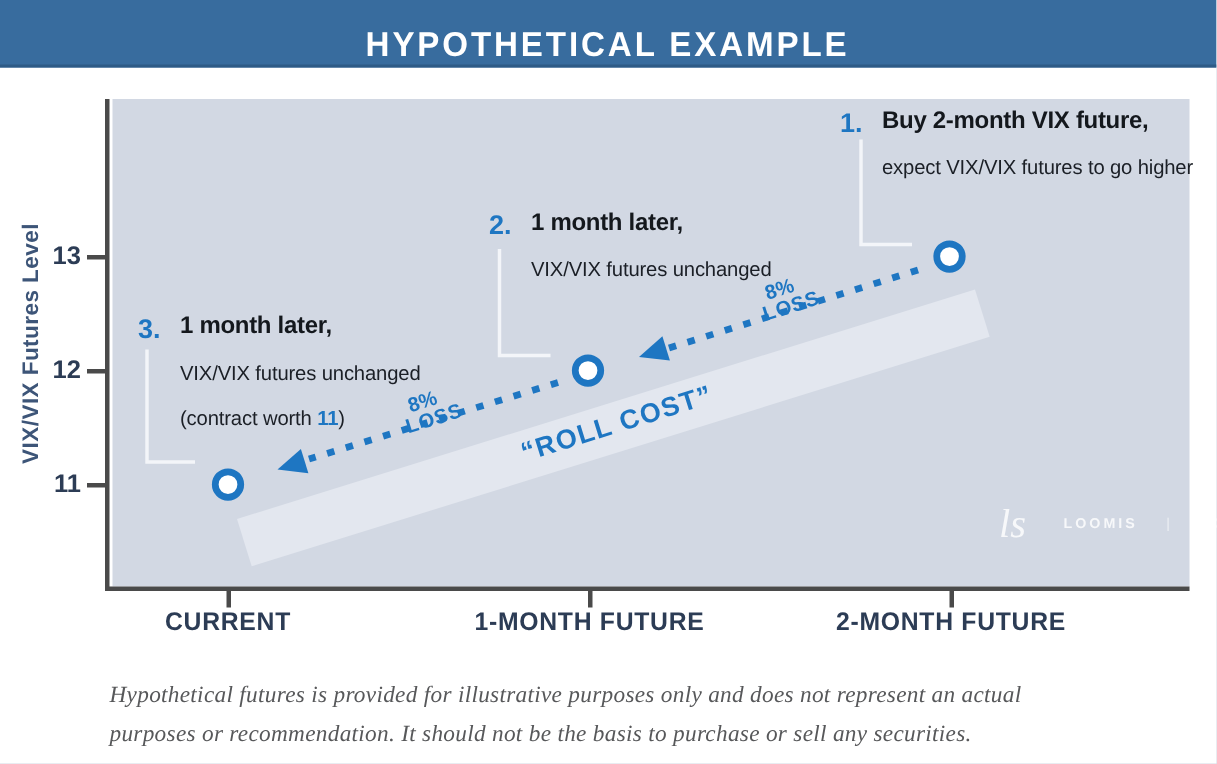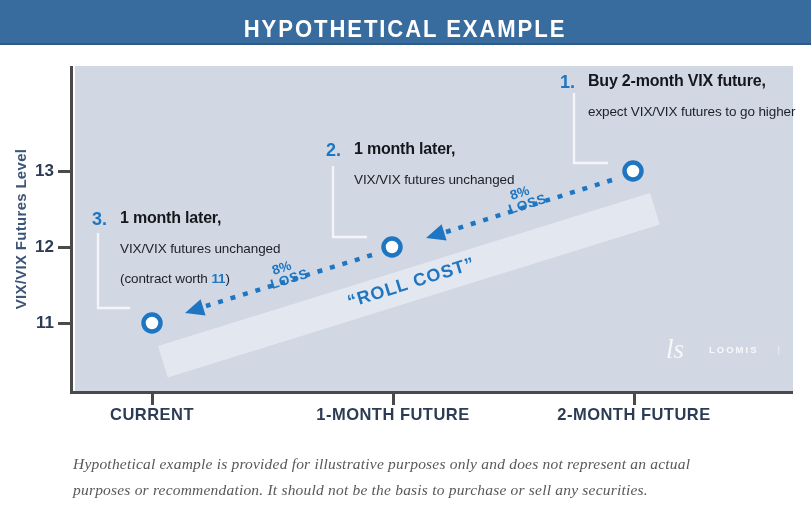--- a/index.html
+++ b/index.html
@@ -122,17 +122,17 @@
   </div>
 
   <div class="logo">
     <span class="logo-mark">ls</span>
     <span class="logo-name">LOOMIS</span>
     <span class="logo-name logo-div">|</span>
     <span class="logo-name">LOOMIS</span>
   </div>
 
   <div class="footer">
-    <div>Hypothetical example is provided for illustrative purposes only and does not represent an actual</div>
+    <div>Hypothetical futures is provided for illustrative purposes only and does not represent an actual</div>
     <div>purposes or recommendation. It should not be the basis to purchase or sell any securities.</div>
   </div>
 
 </div>
 
 </body></html>

